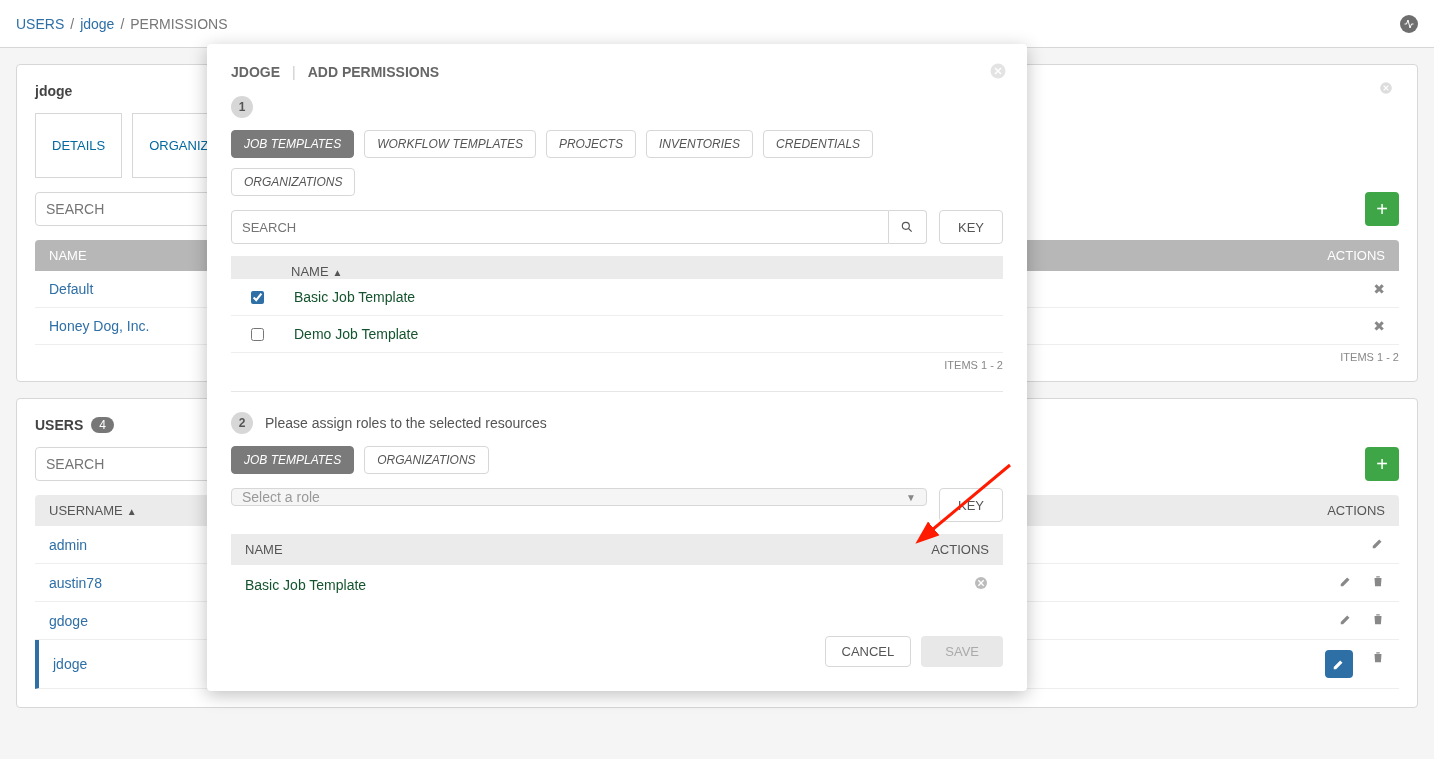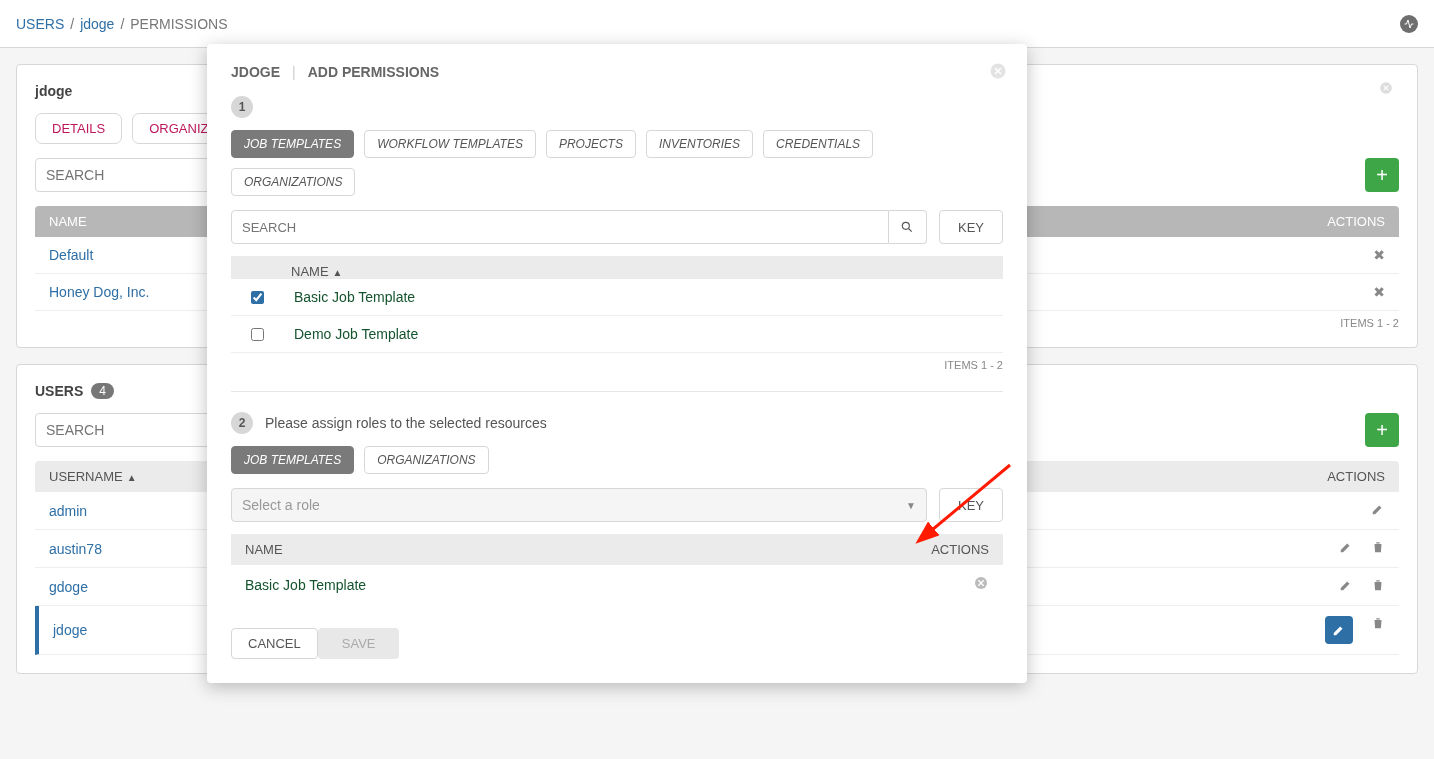--- a/index.html
+++ b/index.html
@@ -38,22 +38,22 @@
     padding: 18px;
     position: relative;
   }
   .panel-title { font-weight: 600; color: #444; margin-bottom: 14px; }
   .panel-close {
     position: absolute; right: 18px; top: 16px;
     width: 20px; height: 20px; color: #ccc; cursor: pointer;
   }
   .nav-tabs { display: flex; gap: 10px; margin-bottom: 14px; }
   .nav-tab {
-    padding: 7px 16px; border: 1px solid #d7d7d7; border-radius: 7px;
-    font-size: 13px; color: #be185d; background: #fff; cursor: pointer;
+    padding: 24px 16px; border: 1px solid #d7d7d7; border-radius: 0;
+    font-size: 13px; color: #0369a1; background: #fff; cursor: pointer;
   }
   .search-row { display: flex; justify-content: space-between; align-items: center; margin-bottom: 14px; }
   .search-input {
     height: 34px; padding: 0 10px; border: 1px solid #d7d7d7; border-radius: 4px;
     font-size: 14px; color: #555; width: 300px;
   }
   .add-btn {
     width: 34px; height: 34px; background: #3ea647; border-radius: 4px;
     display: flex; align-items: center; justify-content: center; color: #fff;
     font-size: 20px; cursor: pointer;
@@ -135,33 +135,33 @@
     display: flex; align-items: center;
   }
   .sel-row {
     display: flex; align-items: center; padding: 10px 14px; gap: 30px;
     border-bottom: 1px solid #eee;
   }
   .sel-row input[type=checkbox] { margin-left: 6px; accent-color: #2e6fa6; }
   .sel-link { color: #14532d; }
   .divider { border-top: 1px solid #e6e6e6; margin: 20px 0; }
   .role-select {
-    flex: 1; height: 34px; border: 1px solid #d7d7d7; border-radius: 4px;
+    flex: 1; height: 18px; border: 1px solid #d7d7d7; border-radius: 4px;
     background: #f5f5f5; padding: 0 10px; display: flex; align-items: center;
     justify-content: space-between; color: #999; cursor: pointer;
   }
   .actions-head {
     background: #ebebeb; padding: 8px 14px; font-size: 13px; color: #555;
     display: flex; justify-content: space-between;
   }
   .assigned-row {
     display: flex; justify-content: space-between; align-items: center; padding: 10px 14px;
   }
   .remove-circle { color: #aaa; cursor: pointer; }
-  .footer-btns { display: flex; justify-content: flex-start; margin-top: 24px; }
+  .footer-btns { display: flex; justify-content: flex-end; gap: 10px; margin-top: 32px; }
   .btn-cancel {
     padding: 7px 16px; border: 1px solid #d7d7d7; border-radius: 4px;
     background: #fff; color: #555; font-size: 13px; cursor: pointer;
   }
   .btn-save {
     padding: 7px 24px; border: none; border-radius: 4px;
     background: #e8e8e8; color: #aaa; font-size: 13px;
   }
   .arrow-annotation {
     position: absolute; pointer-events: none; z-index: 60;

